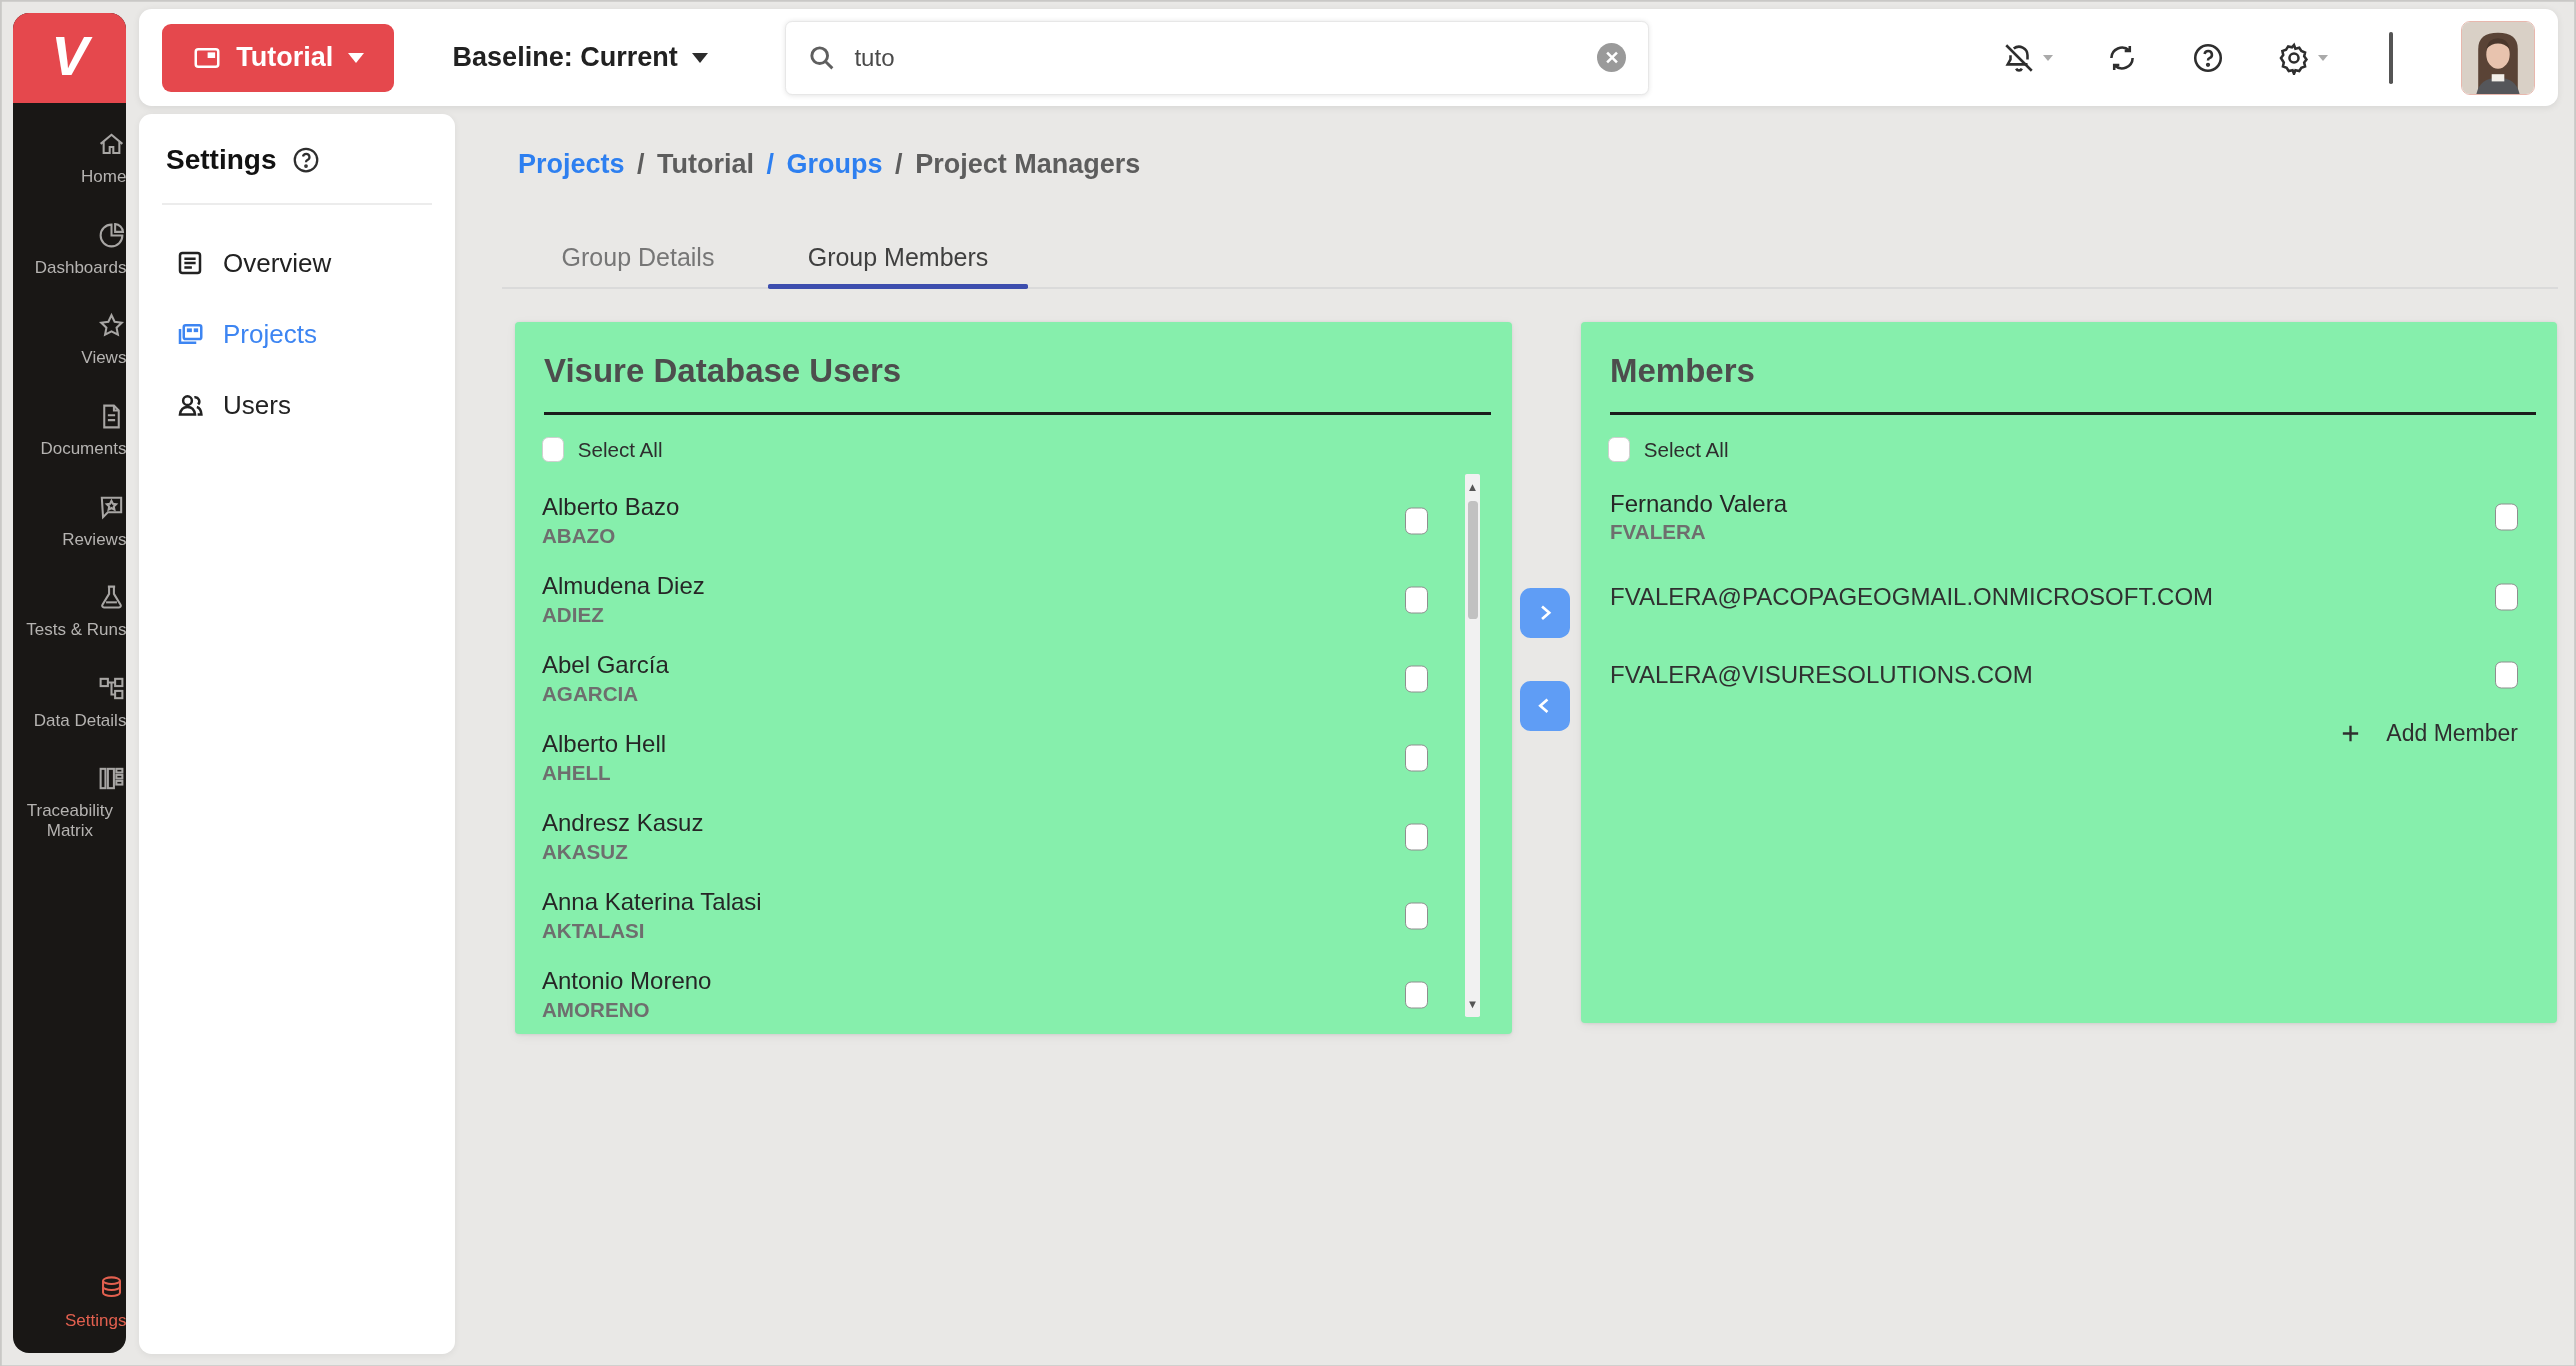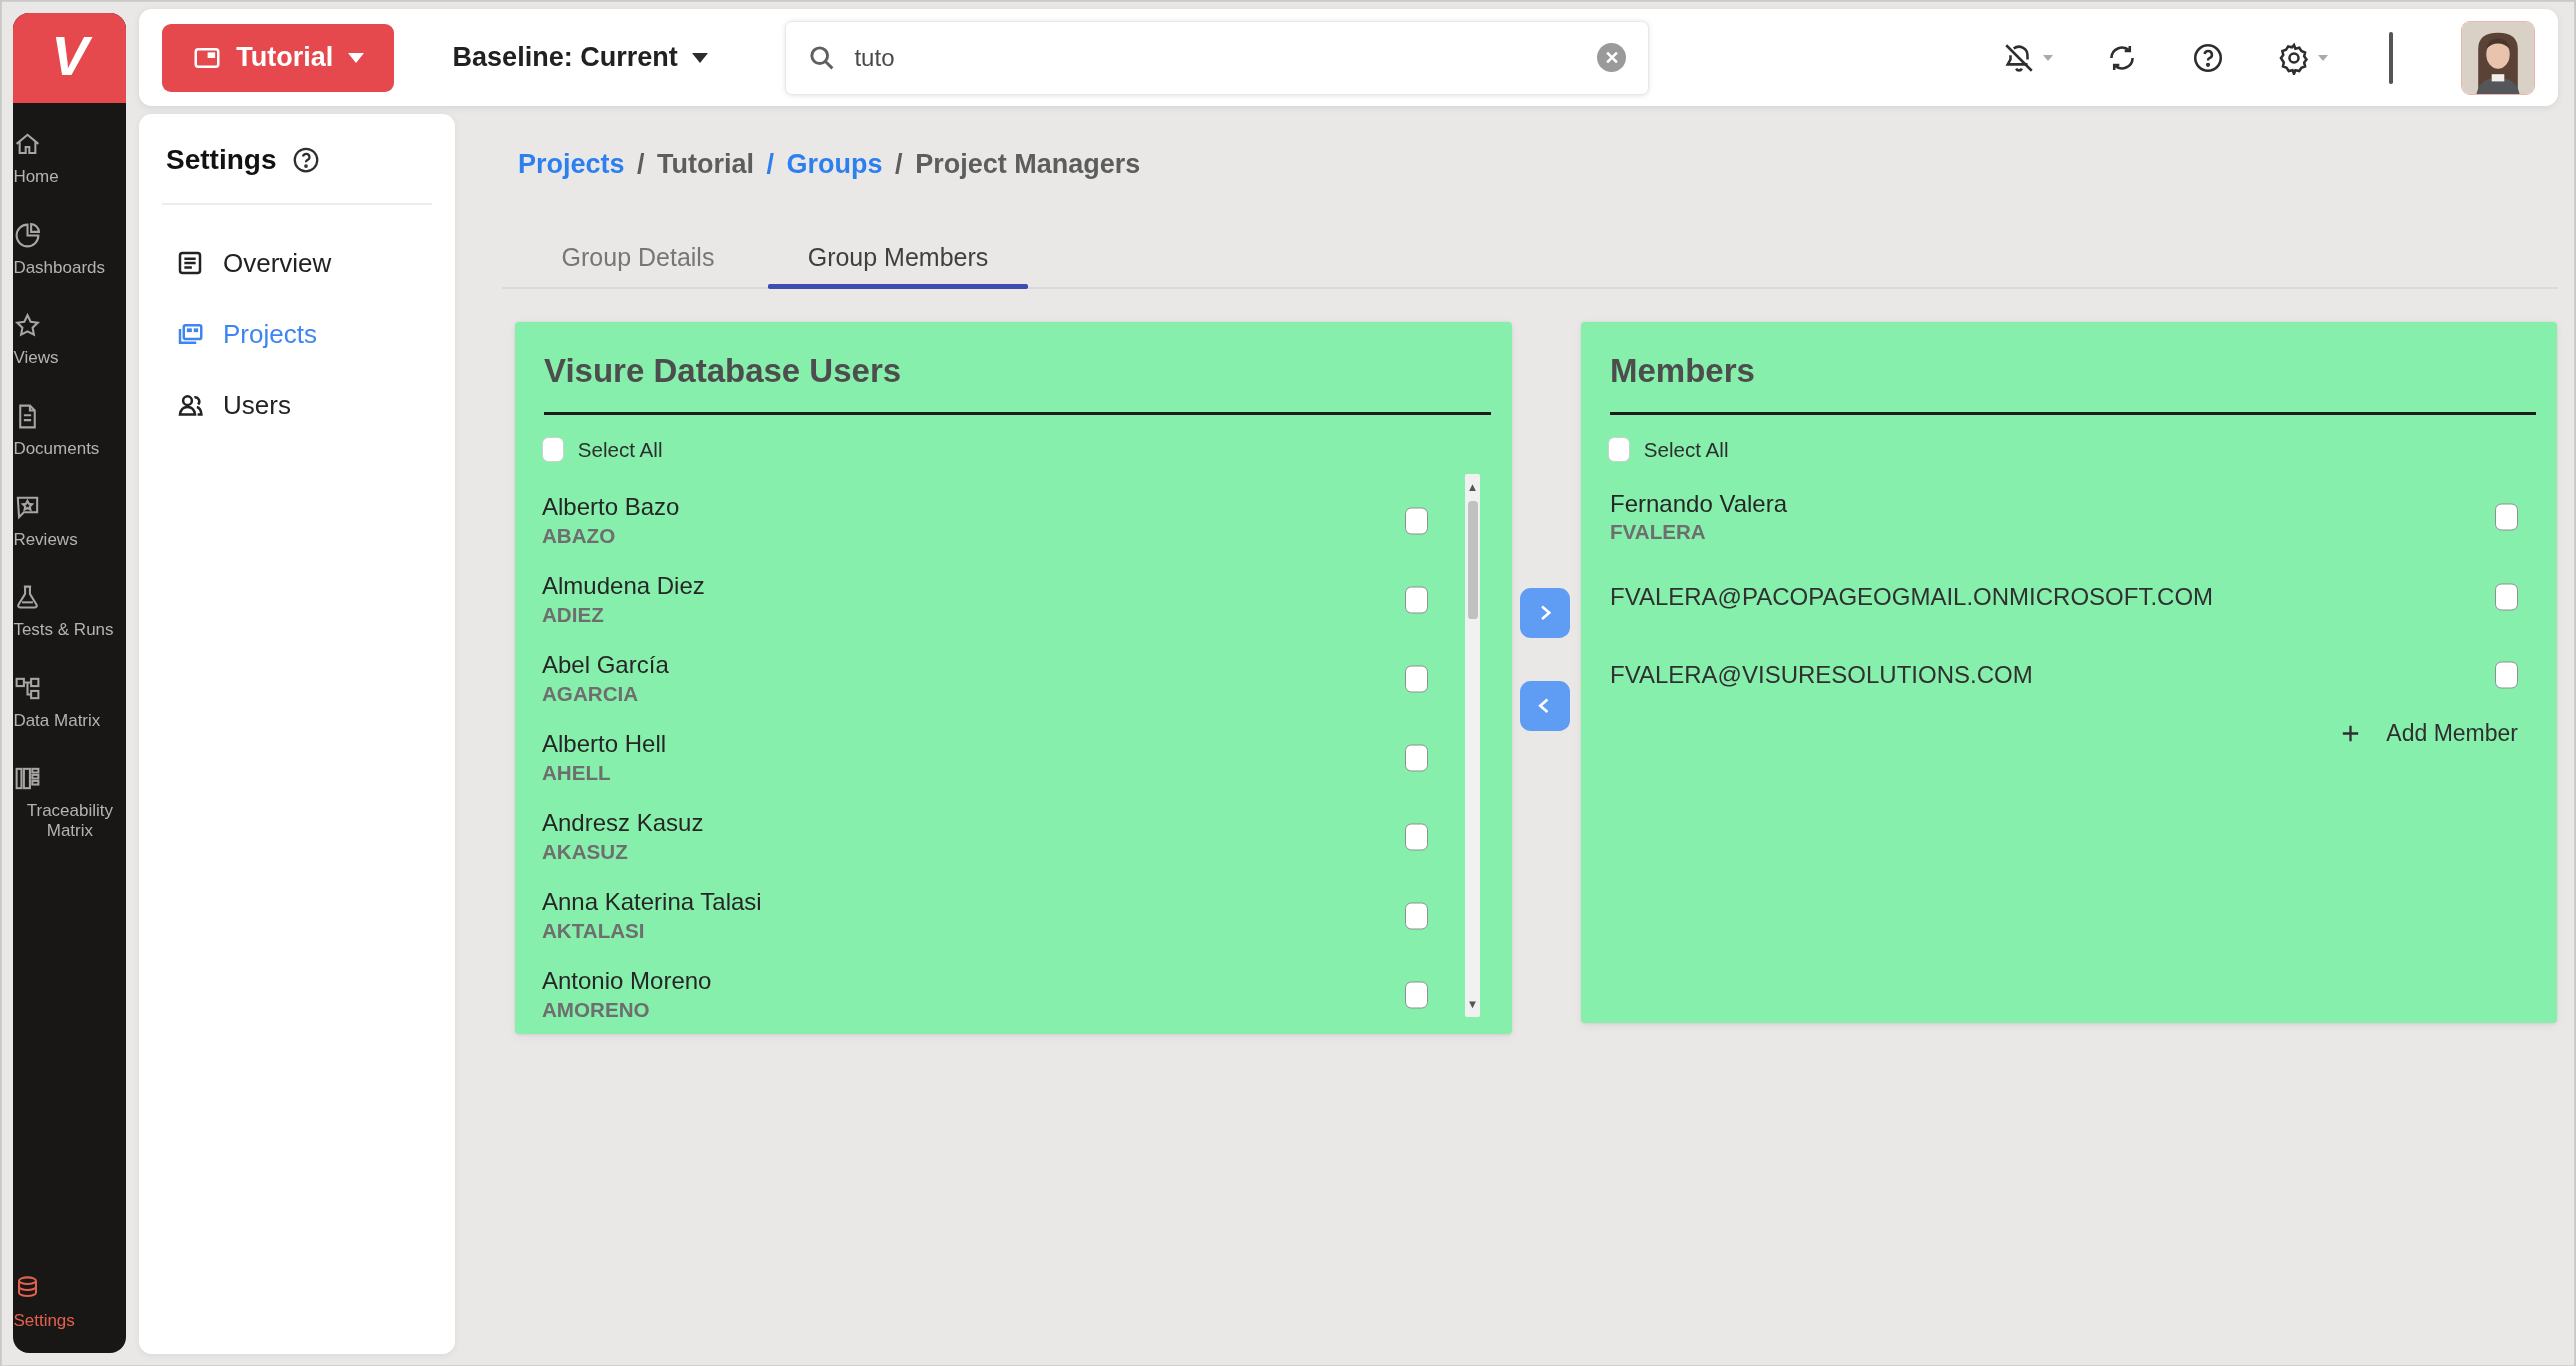--- a/index.html
+++ b/index.html
@@ -4,21 +4,21 @@
 <style>
   html,body{margin:0;padding:0;background:#e9e8e6;font-family:"Liberation Sans",sans-serif;}
   #app{position:relative;width:2576px;height:1367px;background:#e9e8e6;overflow:hidden;box-shadow:inset 0 0 0 1.8px #c9c8c6;}
   .abs{position:absolute;}
   .card{background:#86efac;border-radius:4px;box-shadow:0 0.9px 2.7px rgba(0,0,0,.07),0 2.7px 10.7px rgba(0,0,0,.05);}
 
   
   #sidebar{left:13.4px;top:13.4px;width:113px;height:1340px;background:#191715;border-radius:16px;display:flex;flex-direction:column;align-items:stretch;}
   #logo{height:90px;background:#e5484d;border-radius:16px 16px 0 0;display:flex;align-items:center;justify-content:center;}
   #logo .v{color:#fff;font-size:56px;font-weight:800;font-style:italic;line-height:1;transform:translateY(-1.8px);}
-  .side-item{display:flex;flex-direction:column;align-items:flex-start;gap:8px;color:#b5b3b1;font-size:17px;line-height:1.15;text-align:center;cursor:pointer;}
+  .side-item{display:flex;flex-direction:column;align-items:flex-end;gap:8px;color:#b5b3b1;font-size:17px;line-height:1.15;text-align:center;cursor:pointer;}
   .side-item svg{width:29px;height:29px;stroke:#a8a6a4;fill:none;stroke-width:1.7;}
   #side-items{display:flex;flex-direction:column;gap:34px;padding-top:27px;flex:1;}
   .side-item.settings{margin-top:auto;margin-bottom:23px;color:#e2604f;}
   .side-item.settings svg{stroke:#e2604f;}
 
   
   #topbar{left:139px;top:9px;width:2419px;height:97px;background:#fff;border-radius:12.5px;box-shadow:0 1.8px 7.2px rgba(0,0,0,.08);display:flex;align-items:center;padding:0 23px;box-sizing:border-box;}
   #btn-project{display:flex;align-items:center;gap:14.3px;background:#e5484d;border:none;border-radius:9px;height:68px;padding:0 30px;color:#fff;font-size:27px;font-weight:700;font-family:inherit;cursor:pointer;}
   #btn-project svg{width:30px;height:30px;}
   .caret{width:0;height:0;border-left:8px solid transparent;border-right:8px solid transparent;border-top:10px solid #fff;display:inline-block;}
@@ -144,21 +144,21 @@
           </svg>
         <span>Tests &amp; Runs</span>
       </div>
       <div class="side-item">
         <svg viewBox="0 0 24 24">
             <rect x="3" y="4" width="6" height="6"></rect>
             <rect x="15" y="4" width="6" height="6"></rect>
             <rect x="15" y="14" width="6" height="6"></rect>
             <path d="M9 7h3v10h3M12 7h3"></path>
           </svg>
-        <span>Data Matrix</span>
+        <span>Data Details</span>
       </div>
       <div class="side-item">
         <svg viewBox="0 0 24 24">
             <rect x="3" y="4" width="4" height="16"></rect>
             <rect x="9" y="4" width="5" height="16"></rect>
             <rect x="16" y="4" width="5" height="3"></rect>
             <rect x="16" y="9" width="5" height="3"></rect>
             <rect x="16" y="14" width="5" height="3"></rect>
           </svg>
         <span>Traceability Matrix</span>

